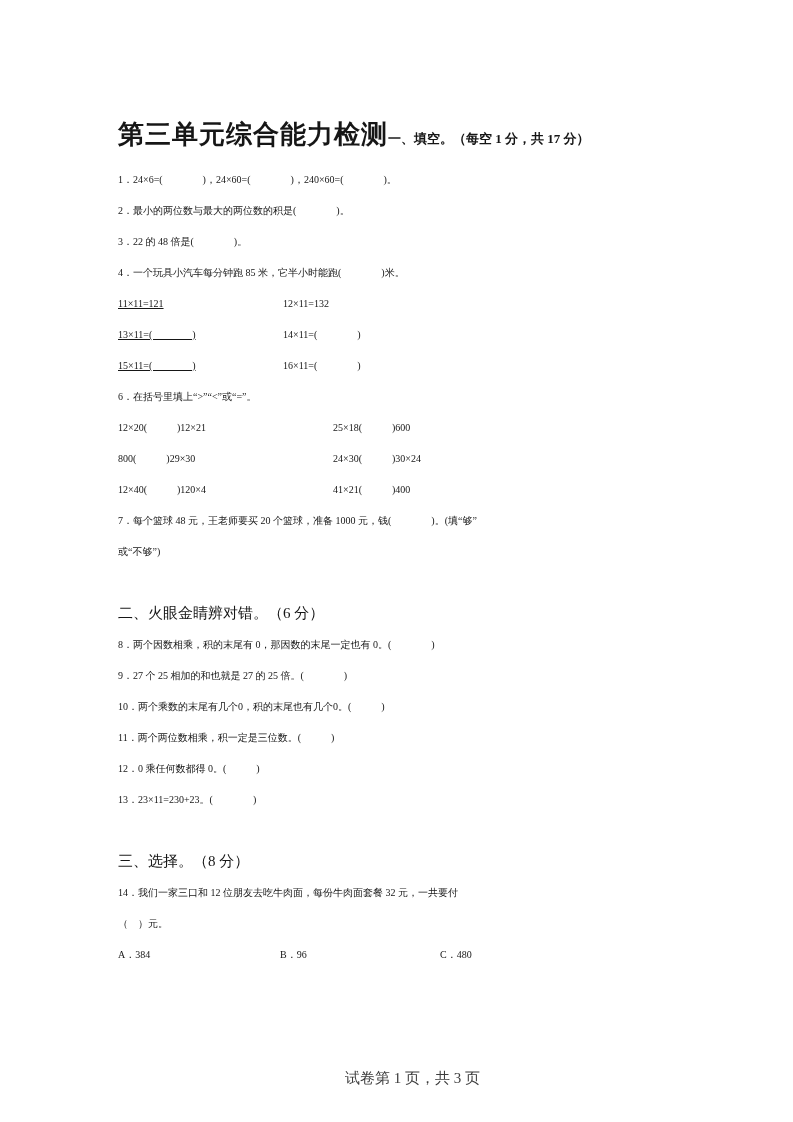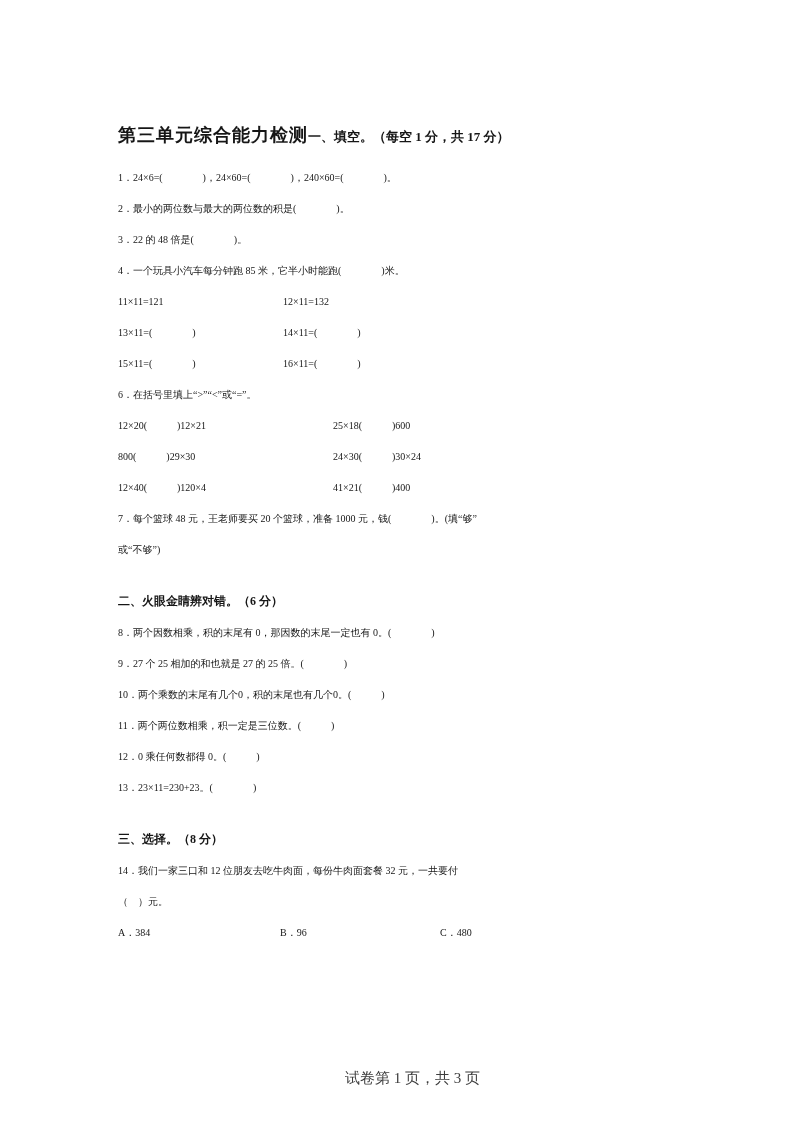--- a/index.html
+++ b/index.html
@@ -17,40 +17,40 @@
     left: 118px;
     top: 118px;
     width: 648px;
   }
   .titleline {
     white-space: nowrap;
     line-height: 34px;
     margin-bottom: 8px;
   }
   .main-title {
-    font-size: 18px;
+    font-size: 26px;
     font-weight: 700;
     letter-spacing: 1px;
     margin-top: 12px;
   }
   .inline-heading {
     font-size: 13px;
     font-weight: 700;
   }
   .line {
     font-size: 10px;
     line-height: 31px;
     white-space: nowrap;
   }
   .heading {
-    font-size: 12px;
-    font-weight: 700;
-    margin-top: 21px;
+    font-size: 15px;
+    font-weight: 400;
+    margin-top: 31px;
   }
-  .pcol { display: inline-block; width: 165px; }
+  .pcol { display: inline-block; width: 165px; text-decoration: underline; }
   .ccol { display: inline-block; width: 215px; }
   .opt-a { display: inline-block; width: 162px; }
   .opt-b { display: inline-block; width: 160px; }
   .footer {
     position: absolute;
     top: 1068px;
     left: 0;
     width: 793px;
     text-align: center;
     font-size: 15px;

